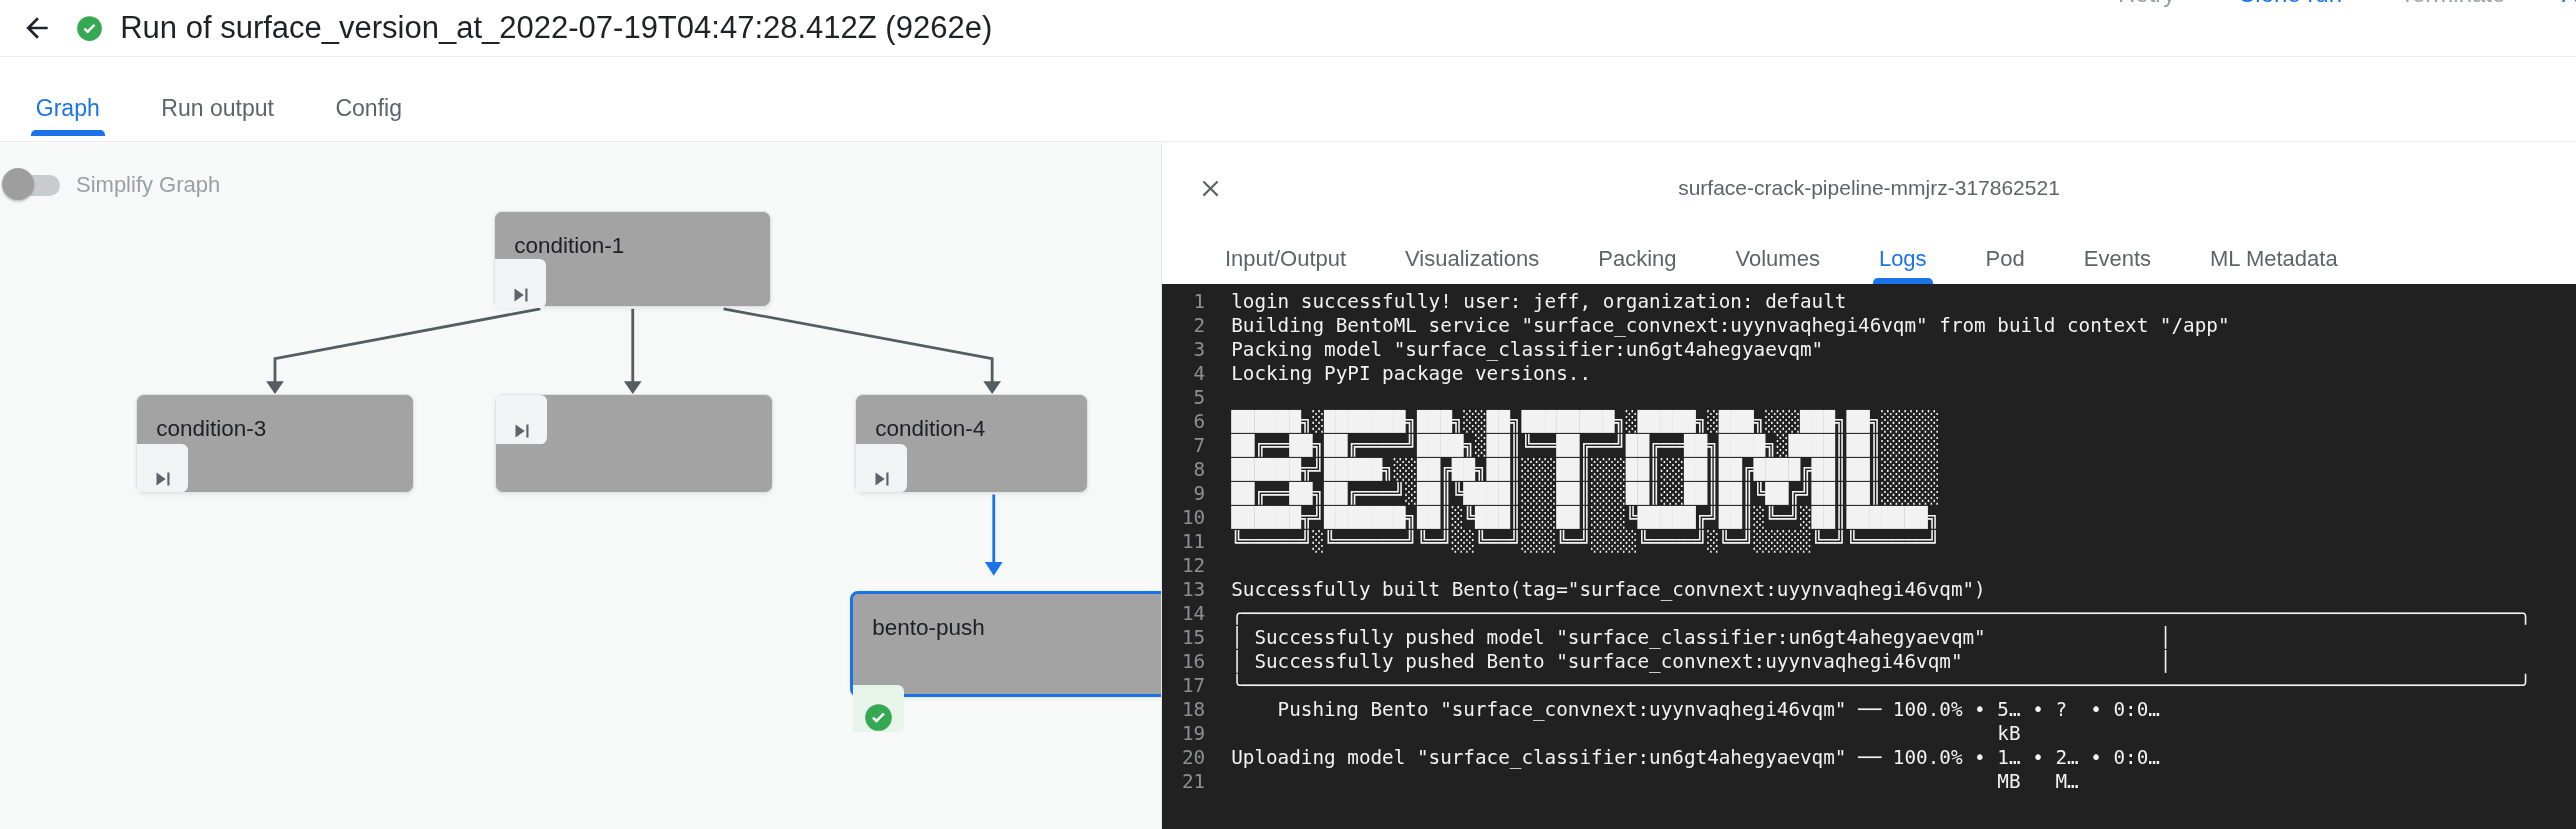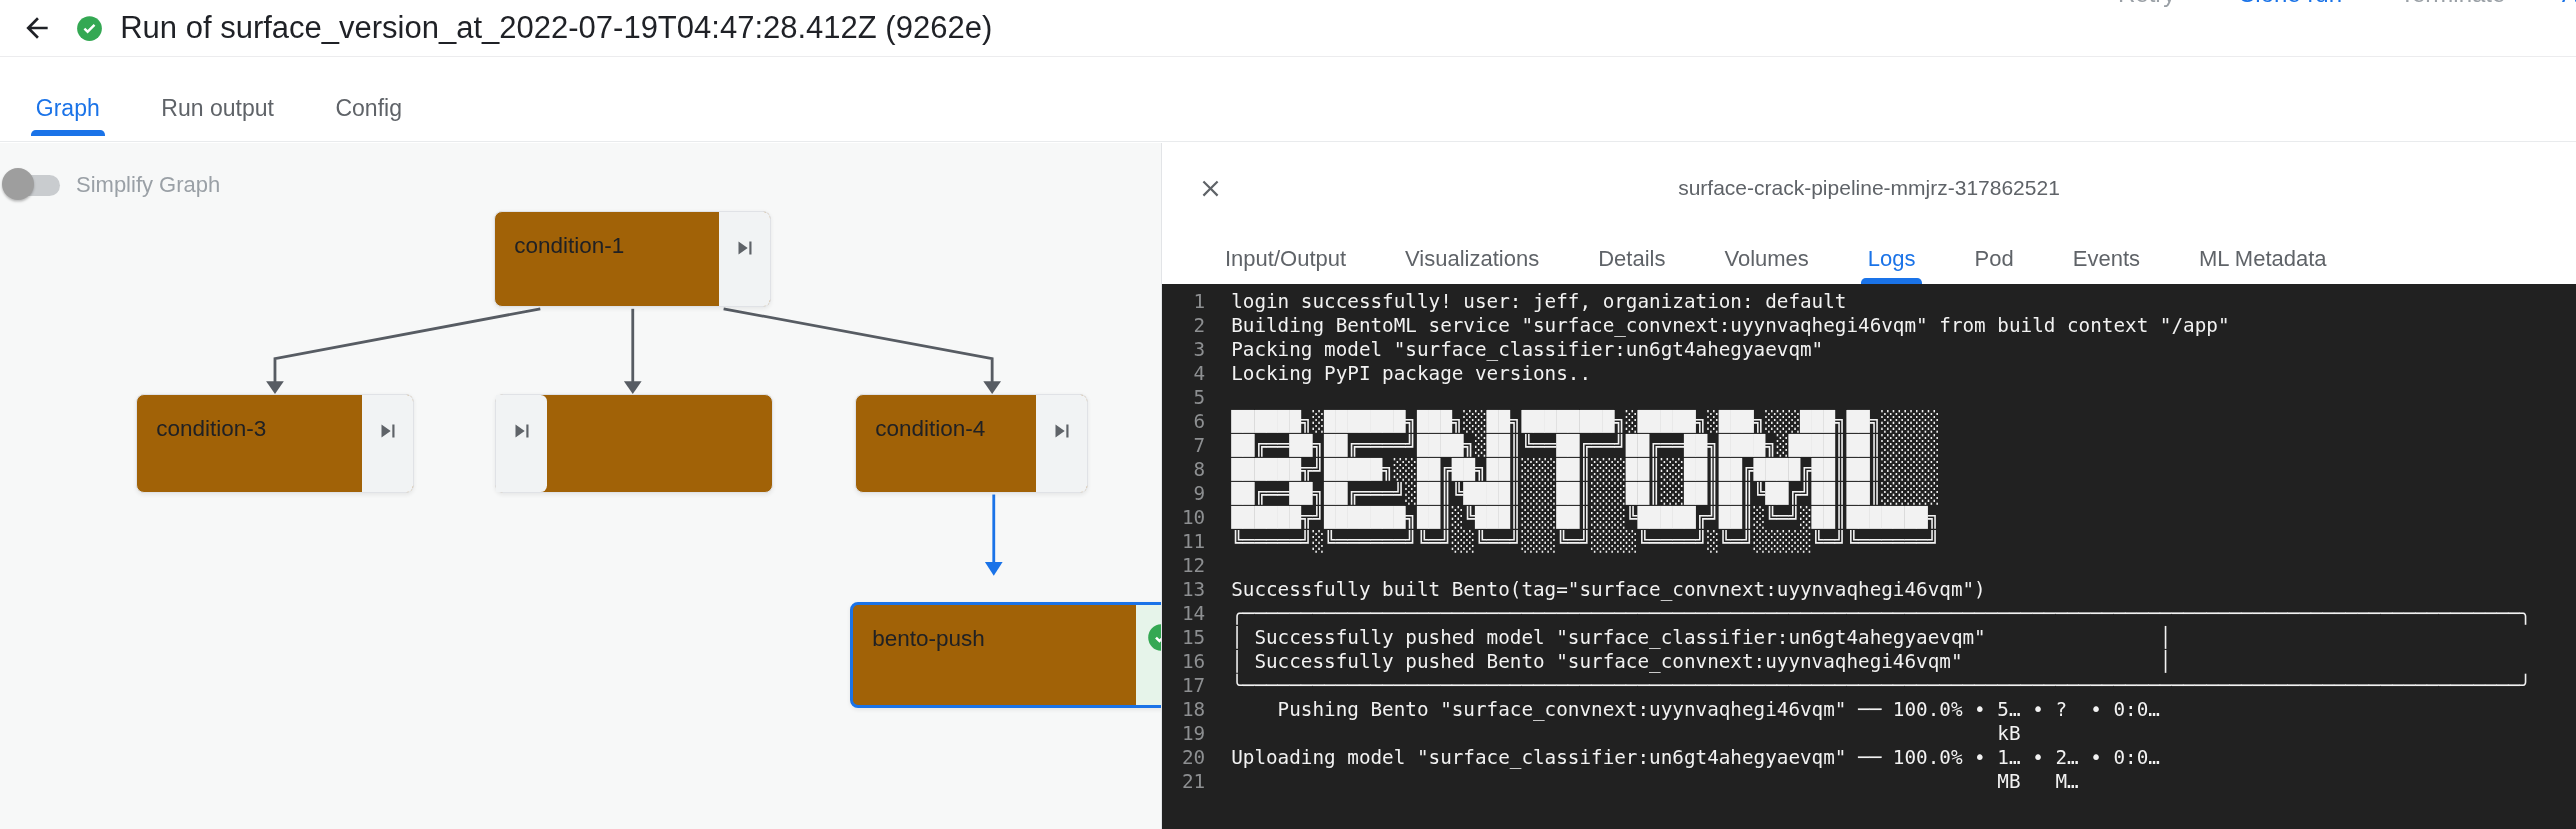--- a/index.html
+++ b/index.html
@@ -32,32 +32,32 @@
   
   .graph-area{position:relative;width:1161px;flex:none;background:#f7f8f8;overflow:hidden;}
   .switch{position:absolute;left:3.2px;top:24px;width:64px;height:37px;cursor:pointer;}
   .switch-track{position:absolute;left:9.6px;top:8px;width:47px;height:21px;border-radius:10.5px;background:#c9cccf;}
   .switch-knob{position:absolute;left:-1.6px;top:0.8px;width:32px;height:32px;border-radius:50%;
                background:#9e9e9e;box-shadow:0 1.6px 2.4px rgba(0,0,0,.25);}
   .switch-label{position:absolute;left:76px;top:29px;font-size:22px;color:#9aa0a6;}
 
   .edges{position:absolute;left:0;top:0;width:1161px;height:687px;}
 
-  .node{position:absolute;background:#a16207;border:1.6px solid #e0e2e6;border-radius:8px;
-        box-shadow:0 1.6px 4px rgba(0,0,0,.07);display:flex;box-sizing:border-box;cursor:pointer;}
+  .node{position:absolute;background:#a3a3a3;border:1.6px solid #e0e2e6;border-radius:8px;
+        box-shadow:0 1.6px 4px rgba(0,0,0,.07);display:flex;box-sizing:border-box;cursor:pointer;flex-direction:column;}
   .node-label{flex:1;padding:21px 0 0 19.3px;font-size:22.5px;color:#202124;}
   .node-strip{width:51px;flex:none;background:#f1f3f4;border-radius:0 6.4px 6.4px 0;
               display:flex;justify-content:center;padding-top:22.5px;box-sizing:border-box;}
   .node.selected{border:3.2px solid #1a73e8;}
   .node.selected .node-strip{background:#e6f4ea;padding-top:17.7px;}
   #node-c1{left:494px;top:68px;width:277px;height:96px;}
   #node-c3{left:136px;top:251px;width:278px;height:99px;}
   #node-c2{left:495px;top:251px;width:278px;height:99px;}
   #node-c4{left:855px;top:251px;width:233px;height:99px;}
-  #node-bp{left:850px;top:459px;width:340px;height:106px;gap:44px;}
+  #node-bp{left:850px;top:448px;width:340px;height:106px;gap:44px;}
 
   
   .detail-panel{position:relative;flex:1;background:#fff;border-left:1.6px solid #e2e4e7;
                 display:flex;flex-direction:column;min-width:0;}
   .panel-header{position:relative;height:90px;flex:none;display:flex;align-items:center;justify-content:center;}
   .close-btn{position:absolute;left:32px;top:29px;width:32px;height:32px;display:flex;
              align-items:center;justify-content:center;cursor:pointer;}
   .panel-title{font-size:21px;color:#5f6368;}
   .panel-tabs{height:51px;flex:none;display:flex;align-items:stretch;padding-left:63px;gap:59px;}
   .ptab{position:relative;display:flex;align-items:center;font-size:22px;font-weight:500;
@@ -175,21 +175,21 @@
           <svg width="27" height="27" viewBox="0 0 24 24" fill="#5f6368">
             <path d="M19 6.4L17.6 5 12 10.6 6.4 5 5 6.4 10.6 12 5 17.6 6.4 19 12 13.4 17.6 19 19 17.6 13.4 12z"></path>
           </svg>
         </div>
         <div class="panel-title">surface-crack-pipeline-mmjrz-317862521</div>
       </div>
 
       <div class="panel-tabs" id="panel-tabs">
           <div class="ptab">Input/Output</div>
           <div class="ptab">Visualizations</div>
-          <div class="ptab">Details</div>
+          <div class="ptab">Packing</div>
           <div class="ptab">Volumes</div>
           <div class="ptab active">Logs</div>
           <div class="ptab">Pod</div>
           <div class="ptab">Events</div>
           <div class="ptab">ML Metadata</div>
         </div>
 
       <div class="logs" id="logs">
           <div class="logrow"><span class="ln">1</span><span class="lt">login successfully! user: jeff, organization: default</span></div>
           <div class="logrow"><span class="ln">2</span><span class="lt">Building BentoML service "surface_convnext:uyynvaqhegi46vqm" from build context "/app"</span></div>

